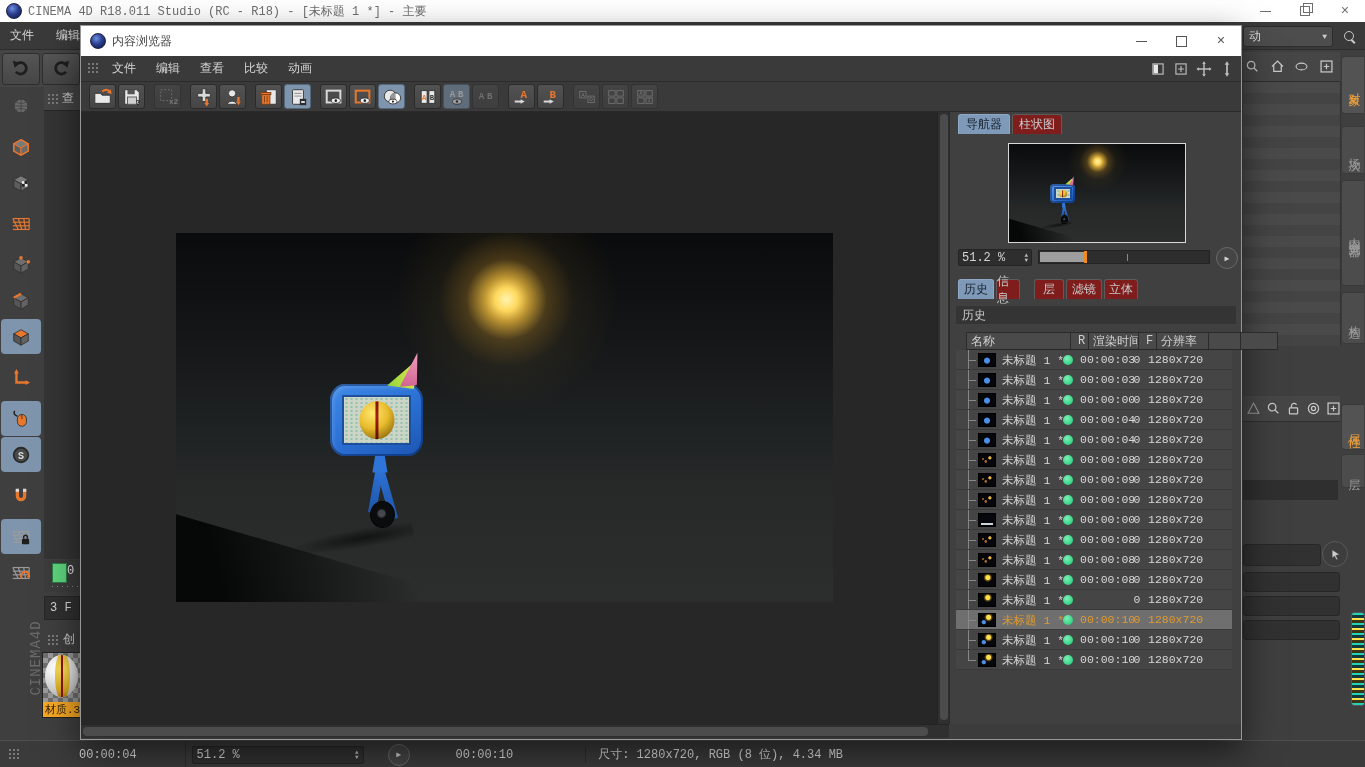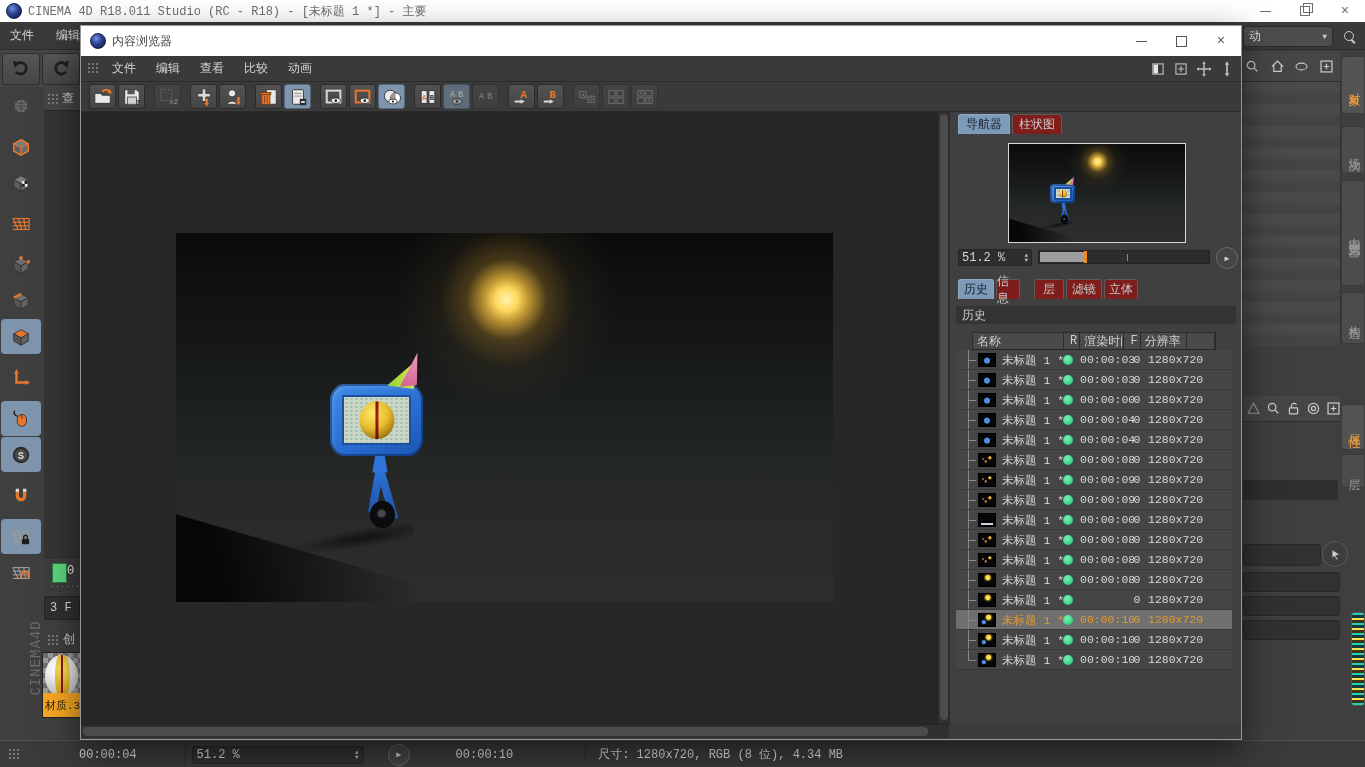--- a/index.html
+++ b/index.html
@@ -34,21 +34,21 @@
   .tl-marker{left:44px;top:560px;width:36px;height:32px;background:#3c3c3c;overflow:hidden;}
   .tl-green{position:absolute;left:8px;top:3px;width:13px;height:18px;background:#5ed47e;border:1px solid #2c7a43;}
   .tl-zero{position:absolute;left:23px;top:4px;color:#e8e8e8;}
   .tl-dots{position:absolute;left:6px;top:25px;width:28px;height:3px;background-image:radial-gradient(#8a8a8a .8px,transparent 1px);background-size:5px 3px;}
   .framefield{left:44px;top:596px;width:36px;height:24px;background:#303030;border:1px solid #262626;color:#d8d8d8;display:flex;align-items:center;padding-left:5px;box-sizing:border-box;}
   .matmenu{left:44px;top:628px;width:36px;height:22px;color:#cfcfcf;display:flex;align-items:center;gap:5px;padding-left:3px;box-sizing:border-box;}
   .mattile{left:42px;top:652px;width:38px;height:64px;background:repeating-conic-gradient(#9a9a9a 0 25%,#6f6f6f 0 50%) 0 0/10px 10px;border:1px solid #222;}
   .matball{position:absolute;left:2px;top:2px;width:33px;height:42px;border-radius:50%;background:radial-gradient(circle at 40% 32%,#ffffff 0 18%,#f2f2f2 30%,#b9b9b9 85%);overflow:hidden;}
   .matband{position:absolute;left:30%;top:-6%;width:46%;height:112%;border-radius:50%;background:radial-gradient(circle at 45% 35%,#ffe45e,#d8a61e 70%,#8f6b08);}
   .matstripe{position:absolute;left:47%;top:-4%;width:8%;height:110%;background:#8d1410;}
-  .matlabel{position:absolute;left:0;bottom:0;width:100%;height:24px;background:#f7a823;color:#30220a;font-size:11px;display:flex;align-items:center;padding-left:2px;box-sizing:border-box;}
+  .matlabel{position:absolute;left:0;bottom:0;width:100%;height:15px;background:#f7a823;color:#30220a;font-size:11px;display:flex;align-items:center;padding-left:2px;box-sizing:border-box;}
   .brand{left:4px;top:598px;width:40px;height:140px;color:#777;}
   .brand .b1{position:absolute;left:-34px;top:54px;transform:rotate(-90deg);font-weight:bold;font-size:15px;letter-spacing:1px;color:#7d7d7d;}
   .brand .b2{position:absolute;left:-28px;top:52px;transform:rotate(-90deg) translate(0,22px);font-size:14px;letter-spacing:1px;color:#6b6b6b;}
 
   
   .combo{left:1243px;top:26px;width:90px;height:21px;background:#4d4d4d;border:1px solid #2c2c2c;border-radius:3px;display:flex;align-items:center;justify-content:space-between;padding:0 5px;box-sizing:border-box;color:#ddd;}
   .searchbtn{left:1338px;top:26px;width:24px;height:21px;display:flex;align-items:center;justify-content:center;}
   .om-head{left:1243px;top:52px;width:97px;height:30px;background:#464646;border-bottom:1px solid #2e2e2e;display:flex;align-items:center;justify-content:flex-end;gap:6px;padding-right:4px;box-sizing:border-box;}
   .om-list{left:1243px;top:82px;width:97px;height:264px;background:repeating-linear-gradient(180deg,#4a4a4a 0 11px,#444444 11px 22px);border-right:1px solid #333;}
   .vtab{position:absolute;left:1341px;width:23px;background:#4c4c4c;border:1px solid #3a3a3a;border-right:none;border-radius:4px 0 0 4px;display:flex;align-items:center;justify-content:center;writing-mode:vertical-rl;font-size:12px;letter-spacing:2px;color:#9b9b9b;box-sizing:border-box;}
@@ -93,21 +93,21 @@
   .tab{position:absolute;height:20px;border-radius:3px 3px 0 0;display:flex;align-items:center;justify-content:center;background:#7f1d1d;border:1px solid #5c5c5c;border-bottom:none;color:#c8c8c8;box-sizing:border-box;}
   .tab.on{background:#7e9ab8;color:#16202c;border-color:#8fa9c4;}
   .thumbbox{position:absolute;left:58px;top:31px;width:178px;height:100px;border:1px solid #d8d8d8;box-sizing:border-box;background:#000;}
   .zfield{position:absolute;left:8px;top:137px;width:74px;height:17px;background:#2e2e2e;border:1px solid #242424;border-radius:2px;color:#d5d5d5;display:flex;align-items:center;justify-content:space-between;padding:0 3px;box-sizing:border-box;}
   .zslider{position:absolute;left:88px;top:138px;width:172px;height:14px;background:#2d2d2d;border:1px solid #232323;box-sizing:border-box;}
   .zfill{position:absolute;left:1px;top:1px;width:44px;height:10px;background:#9e9e9e;}
   .ztick{position:absolute;left:45px;top:0;width:3px;height:12px;background:#f08a1e;}
   .ztick2{position:absolute;left:88px;top:3px;width:1px;height:7px;background:#8a8a8a;}
   .zplay{position:absolute;left:266px;top:135px;}
   .secbar{position:absolute;left:6px;top:194px;width:280px;height:18px;background:#343434;color:#c9c9c9;display:flex;align-items:center;padding-left:6px;box-sizing:border-box;}
-  .thead{position:absolute;left:22px;top:220px;width:244px;height:18px;background:#4a4a4a;border:1px solid #2b2b2b;border-bottom:1px solid #262626;box-sizing:border-box;display:flex;}
+  .thead{position:absolute;left:16px;top:220px;width:312px;height:18px;background:#4a4a4a;border:1px solid #2b2b2b;border-bottom:1px solid #262626;box-sizing:border-box;display:flex;}
   .thcell{height:100%;display:flex;align-items:center;padding-left:4px;box-sizing:border-box;border-right:1px solid #2b2b2b;color:#cfcfcf;overflow:hidden;white-space:nowrap;}
   .rows{position:absolute;left:6px;top:238px;width:276px;}
   .hrow{position:relative;width:276px;height:20px;background:#454545;border-bottom:1px solid #3a3a3a;box-sizing:border-box;overflow:hidden;}
   .hrow.sel{background:#6f6f6f;}
   .hrow.sel .rtext{color:#e09a30;}
   .rtext{position:absolute;top:3px;color:#d8d8d8;font-size:11.5px;white-space:nowrap;}
   .tl{position:absolute;left:12px;top:0;bottom:0;width:1px;background:#888;}
   .tl.last{bottom:auto;height:10px;}
   .tk{position:absolute;left:12px;top:10px;width:8px;height:1px;background:#888;}
   .rthumb{position:absolute;left:22px;top:3px;width:18px;height:14px;background:#06070a;border:1px solid #000;box-sizing:border-box;}

